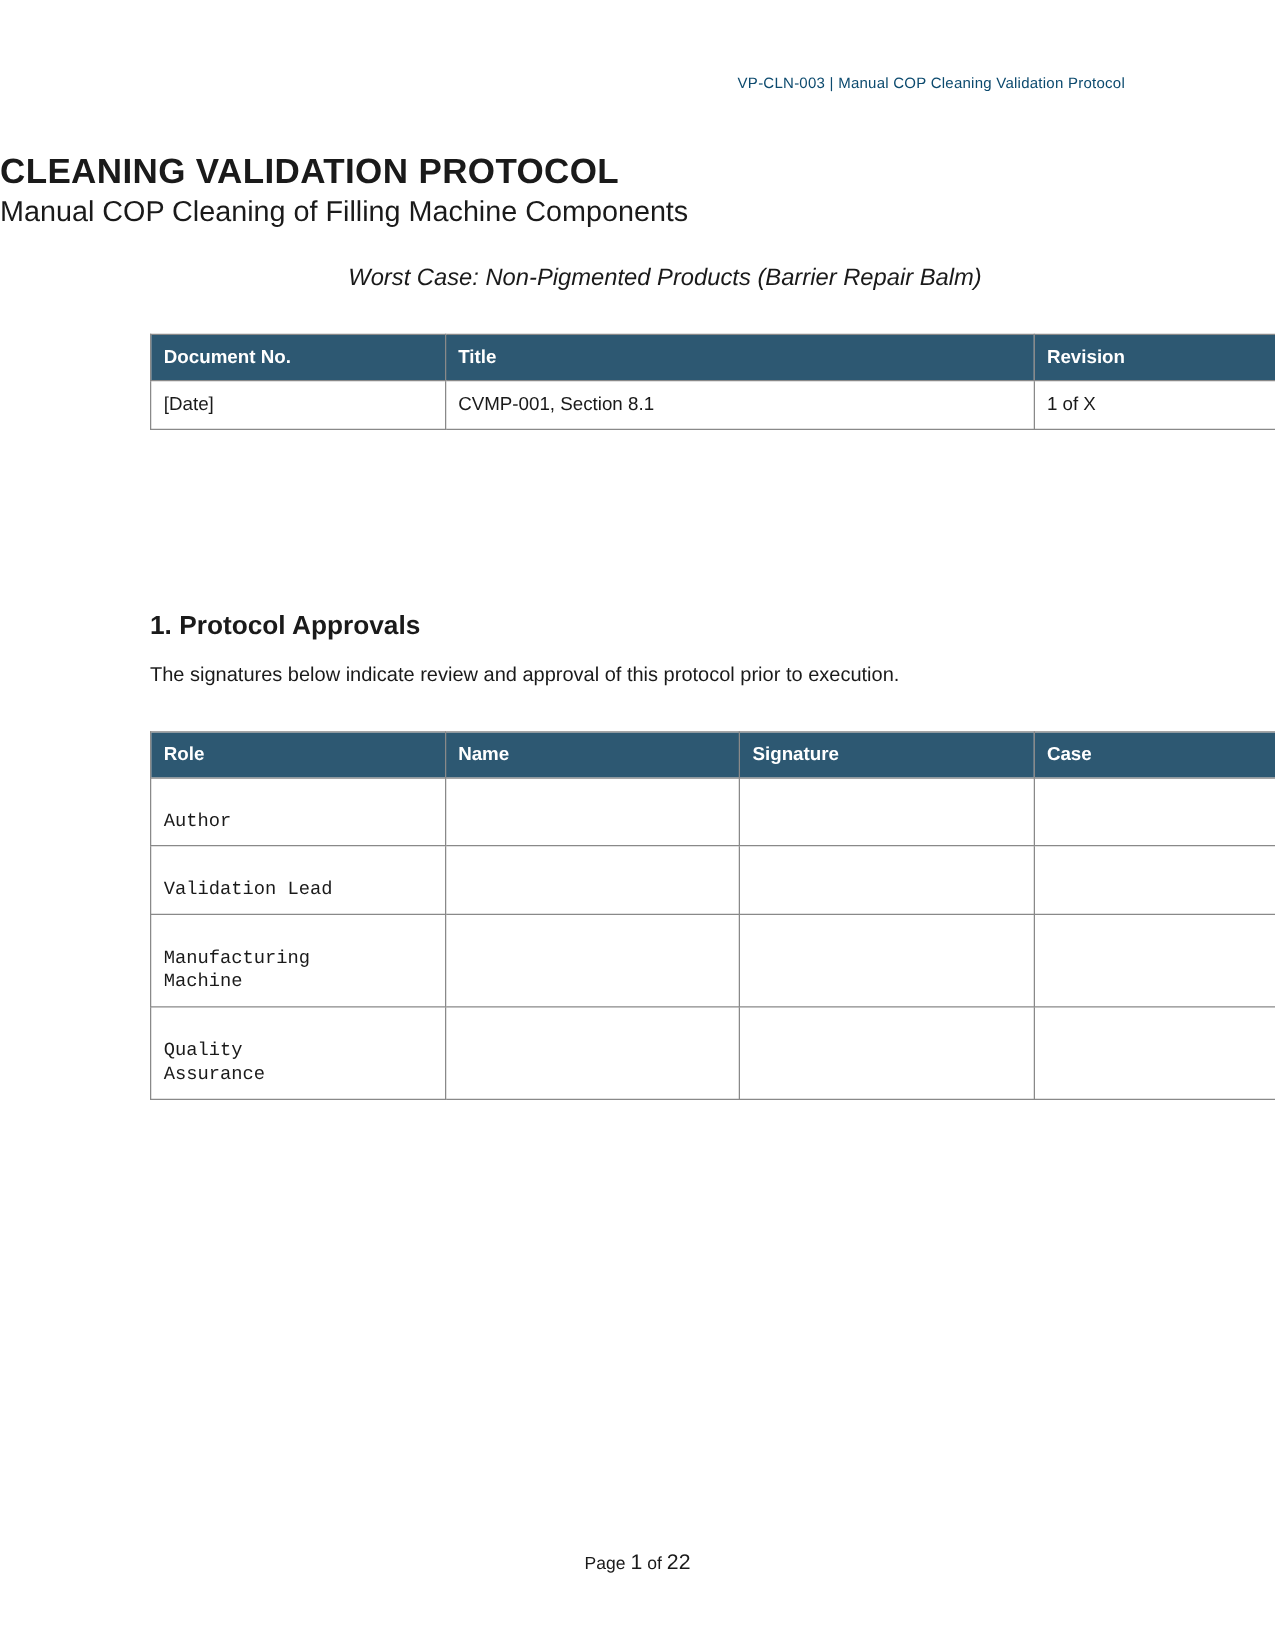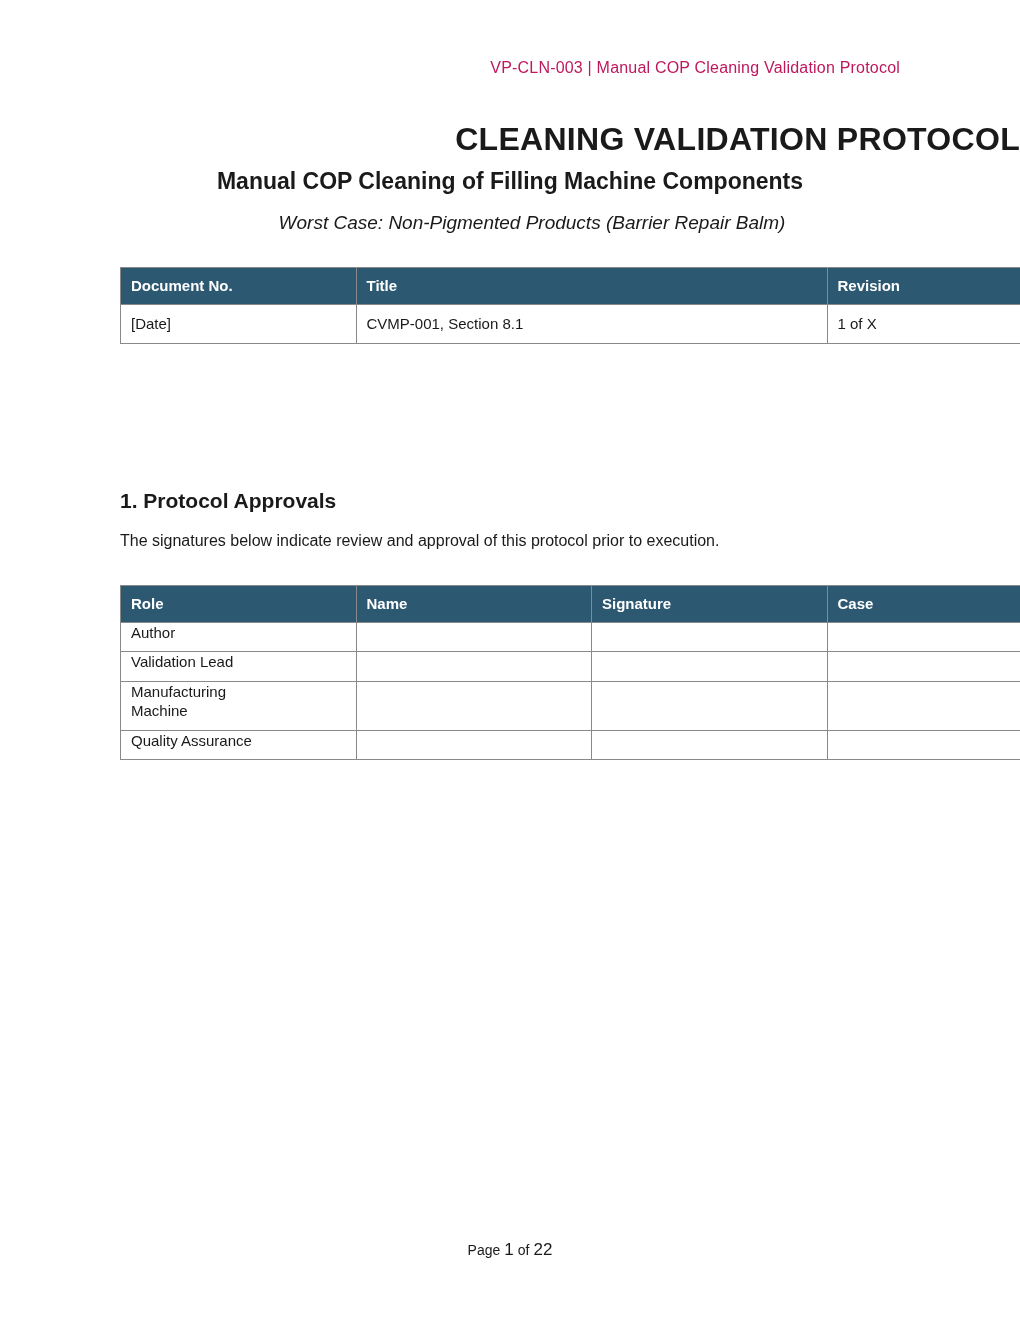--- a/index.html
+++ b/index.html
@@ -11,44 +11,44 @@
     background: #ffffff;
     font-family: "Liberation Sans", sans-serif;
     color: #1a1a1a;
     overflow: hidden;
   }
 
   .page-header-right {
     position: absolute;
     top: 59px;
     right: 120px;
-    font-size: 16px;
-    color: #be185d;
+    font-size: 12px;
+    color: #0c4a6e;
     letter-spacing: 0.2px;
   }
 
   .doc-title {
     position: absolute;
     top: 121px;
     left: 0;
     width: 100%;
-    text-align: right;
-    font-size: 32px;
+    text-align: left;
+    font-size: 28px;
     font-weight: bold;
     letter-spacing: 0.3px;
   }
 
   .doc-subtitle {
     position: absolute;
-    top: 168px;
-    left: 0;
-    width: 100%;
-    text-align: center;
+    top: 156px;
+    left: 0;
+    width: 100%;
+    text-align: left;
     font-size: 23px;
-    font-weight: bold;
+    font-weight: normal;
   }
 
   .worst-case-line {
     position: absolute;
     top: 212px;
     left: 0;
     width: 100%;
     text-align: center;
     font-size: 19px;
     font-style: italic;
@@ -72,21 +72,21 @@
     padding: 7px 10px 8px 10px;
   }
   th {
     background: #2d5872;
     color: #ffffff;
     font-weight: bold;
     padding: 8px 10px;
   }
   td { color: #1a1a1a; }
   .doc-info-table td { padding-top: 9px; padding-bottom: 10px; }
-  .approvals-table td { padding-top: 0; padding-bottom: 9px; }
+  .approvals-table td { padding-top: 25px; padding-bottom: 9px; font-family: Liberation Mono, monospace; }
   .role-constrain { max-width: 148px; }
 
   .section-heading {
     position: absolute;
     top: 489px;
     left: 120px;
     font-size: 21px;
     font-weight: bold;
     text-align: right;
   }

